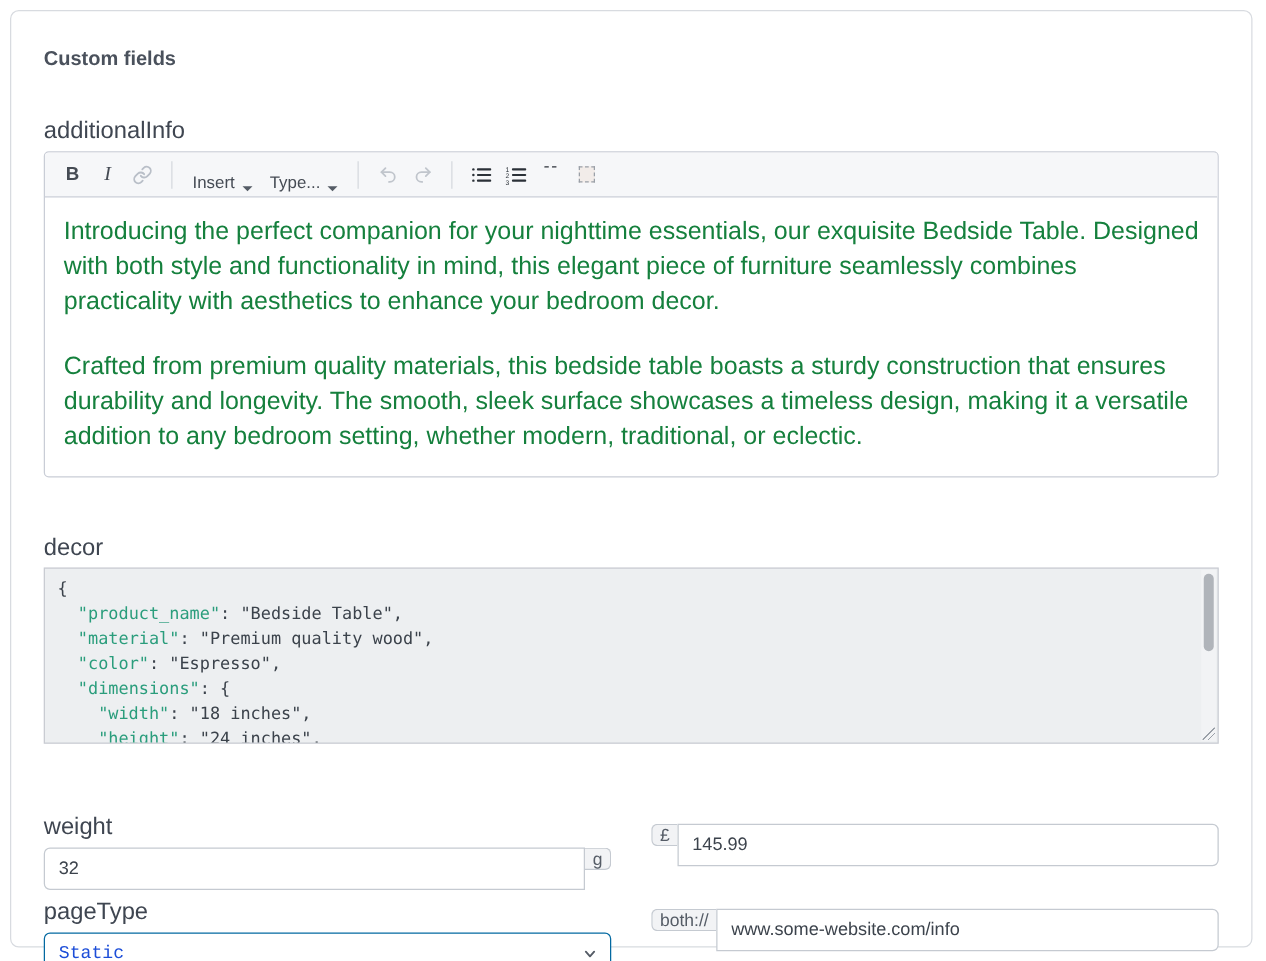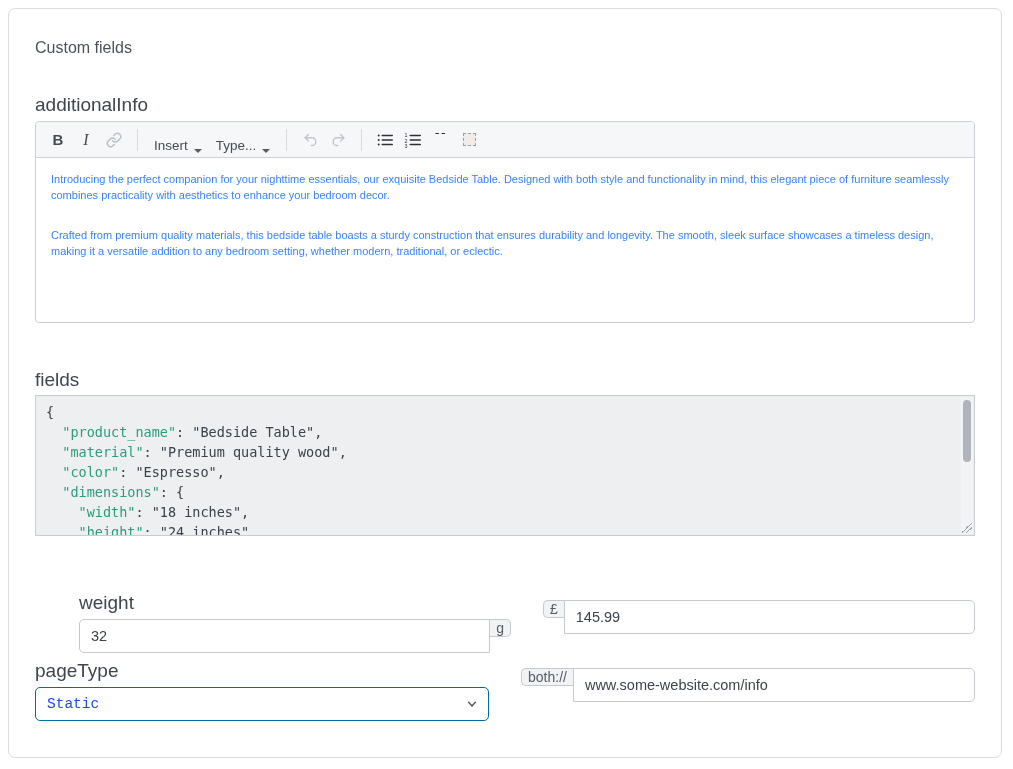--- a/index.html
+++ b/index.html
@@ -16,21 +16,21 @@
     left: 8px; top: 8px;
     width: 994px;
     height: 750px;
     background: #ffffff;
     border: 1px solid #d8dbe0;
     border-radius: 7px;
     padding: 28px 26px 0 26px;
   }
   .card-title {
     font-size: 16px;
-    font-weight: 400;
+    font-weight: 700;
     color: #4a515c;
     line-height: 22px;
   }
   .field-label {
     display: block;
     font-size: 19px;
     color: #3f4651;
     line-height: 19px;
   }
 
@@ -97,23 +97,23 @@
     color: #2b3138;
   }
   .tb-square {
     width: 13px; height: 13px;
     border: 1.5px dashed #9aa0a8;
     background: #f2ece9;
   }
   .rte-body {
     padding: 13px 15px 18px 15px;
     min-height: 164px;
-    font-size: 11px;
-    line-height: 16px;
-    color: #3b82f6;
+    font-size: 20px;
+    line-height: 28px;
+    color: #15803d;
   }
   .rte-body p + p { margin-top: 24px; }
 
   
   .specs-label { margin-top: 47px; }
   .code-wrap {
     position: relative;
     margin-top: 6px;
     height: 141px;
     background: #edeff1;
@@ -153,21 +153,21 @@
                       transparent 68%, #9aa0a8 68%, #9aa0a8 75%, transparent 75%);
     cursor: nwse-resize;
   }
 
   
   .grid-row {
     display: grid;
     grid-template-columns: 1fr 1fr;
     column-gap: 32px;
   }
-  .row-1 { margin-top: 57px; margin-left: 44px; }
+  .row-1 { margin-top: 57px; }
   .row-2 { margin-top: 24px; }
   .input-group {
     display: flex;
     margin-top: 7px;
     height: 18px;
   }
   .text-input {
     flex: 1;
     min-width: 0;
     height: 34px;
@@ -301,21 +301,21 @@
       <button class="tb-btn">
         <span class="tb-square"></span>
       </button>
     </div>
     <div class="rte-body">
       <p>Introducing the perfect companion for your nighttime essentials, our exquisite Bedside Table. Designed with both style and functionality in mind, this elegant piece of furniture seamlessly combines practicality with aesthetics to enhance your bedroom decor.</p>
       <p>Crafted from premium quality materials, this bedside table boasts a sturdy construction that ensures durability and longevity. The smooth, sleek surface showcases a timeless design, making it a versatile addition to any bedroom setting, whether modern, traditional, or eclectic.</p>
     </div>
   </div>
 
-  <label class="field-label specs-label">fields</label>
+  <label class="field-label specs-label">decor</label>
   <div class="code-wrap">
     <div class="code-inner" id="code-lines">
         <div class="code-line"><span class="tok-p">{</span></div>
         <div class="code-line"><span class="tok-p">  </span><span class="tok-k">"product_name"</span><span class="tok-p">: </span><span class="tok-v">"Bedside Table"</span><span class="tok-p">,</span></div>
         <div class="code-line"><span class="tok-p">  </span><span class="tok-k">"material"</span><span class="tok-p">: </span><span class="tok-v">"Premium quality wood"</span><span class="tok-p">,</span></div>
         <div class="code-line"><span class="tok-p">  </span><span class="tok-k">"color"</span><span class="tok-p">: </span><span class="tok-v">"Espresso"</span><span class="tok-p">,</span></div>
         <div class="code-line"><span class="tok-p">  </span><span class="tok-k">"dimensions"</span><span class="tok-p">: </span><span class="tok-p">{</span></div>
         <div class="code-line"><span class="tok-p">    </span><span class="tok-k">"width"</span><span class="tok-p">: </span><span class="tok-v">"18 inches"</span><span class="tok-p">,</span></div>
         <div class="code-line"><span class="tok-p">    </span><span class="tok-k">"height"</span><span class="tok-p">: </span><span class="tok-v">"24 inches"</span><span class="tok-p">,</span></div>
       </div>

